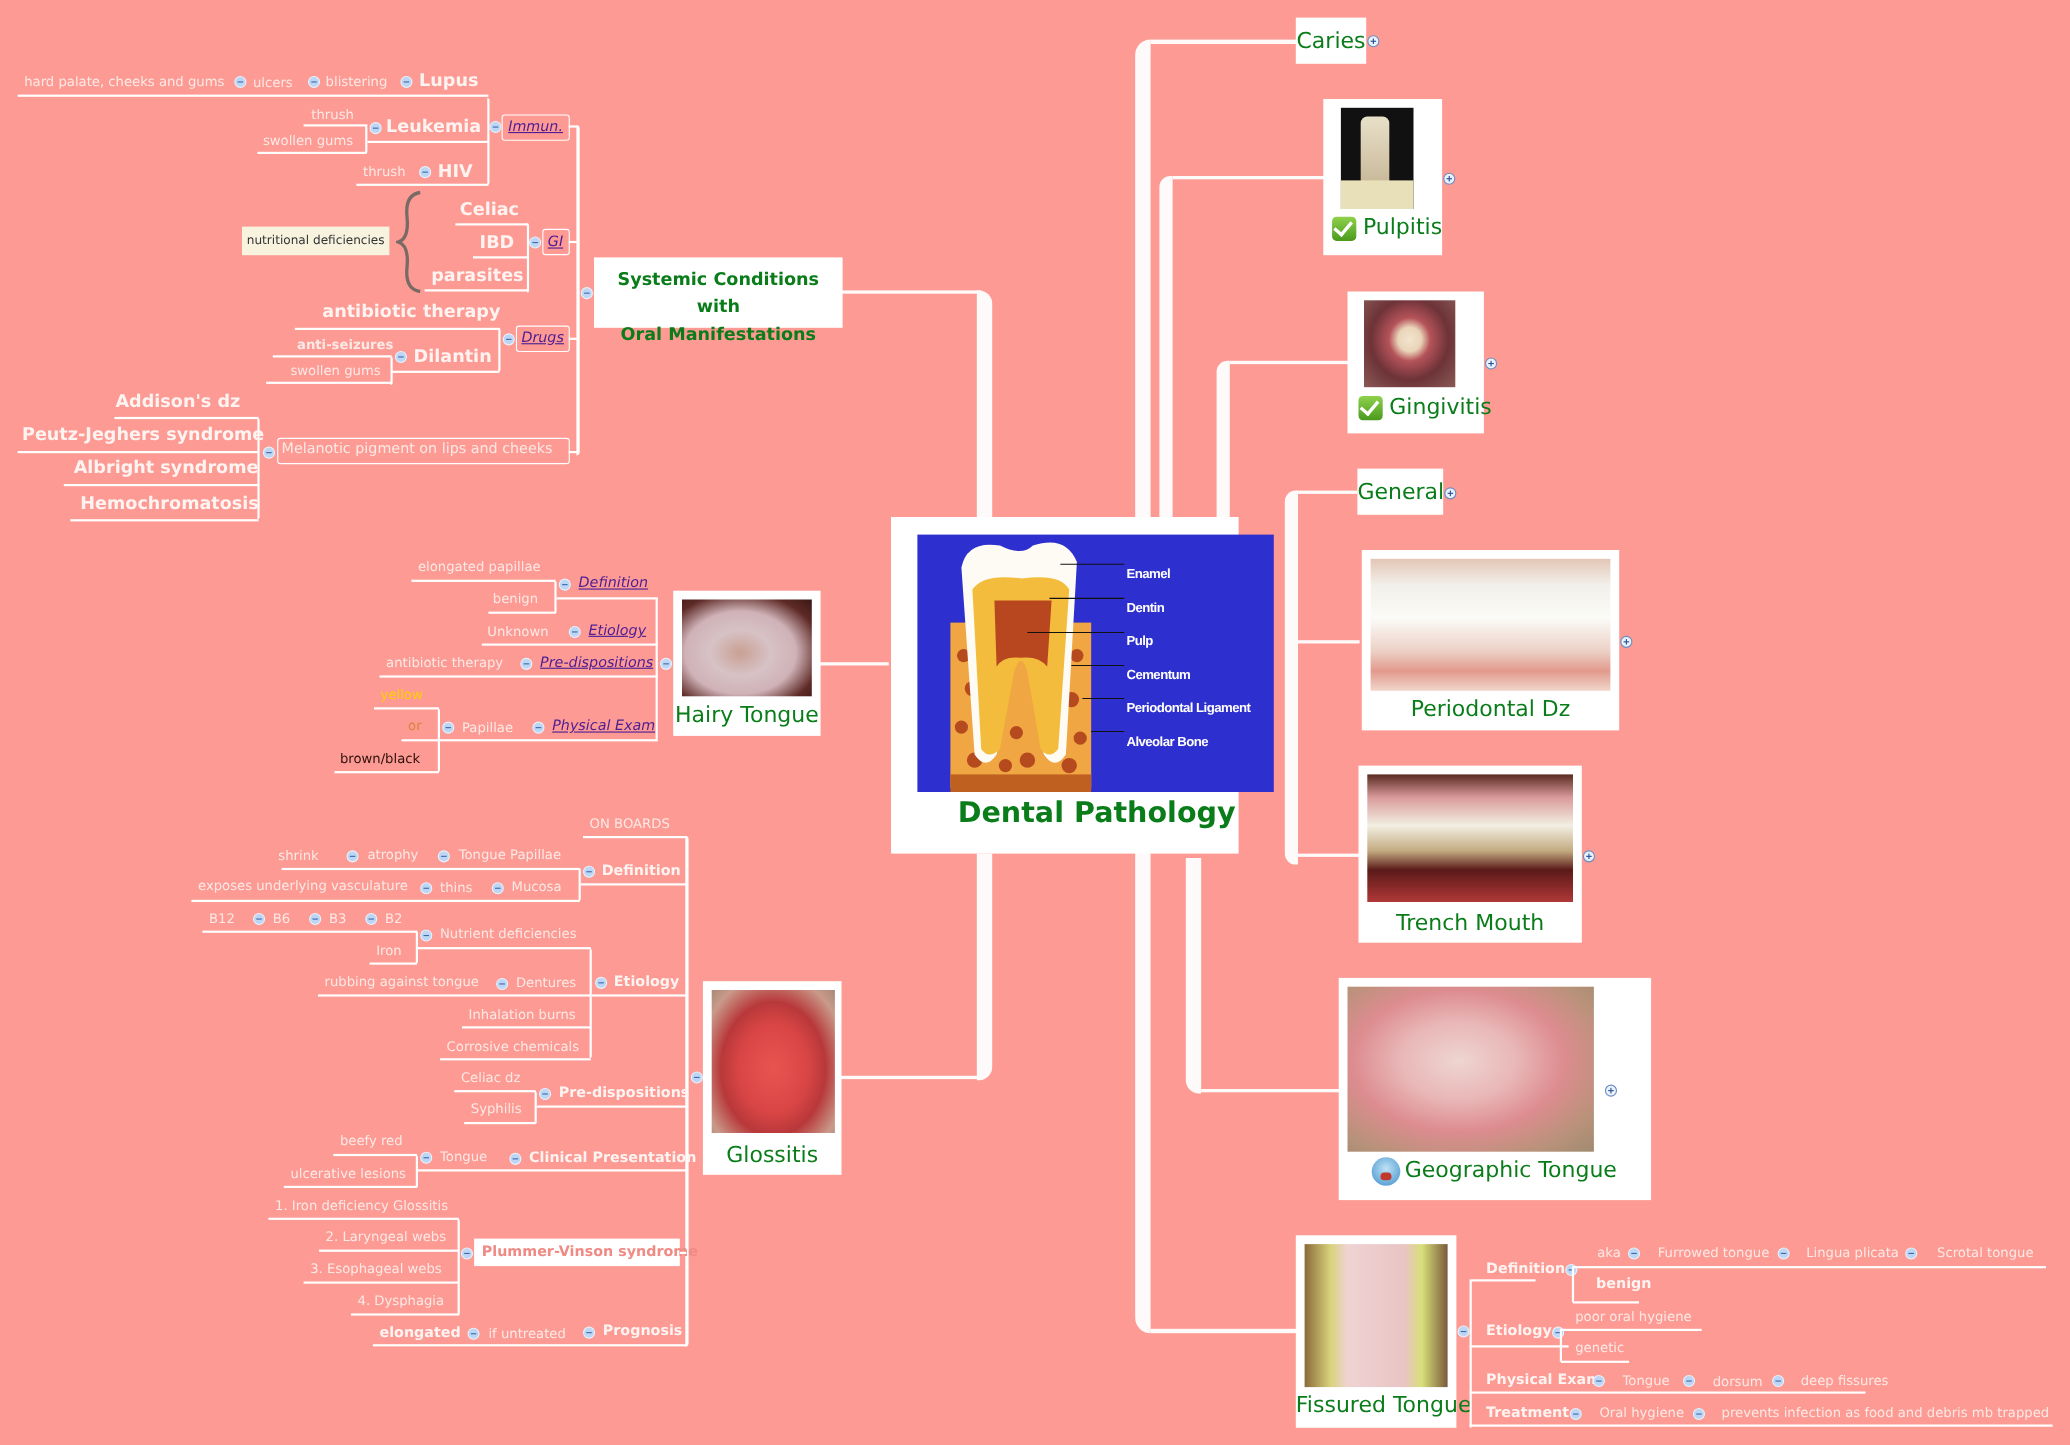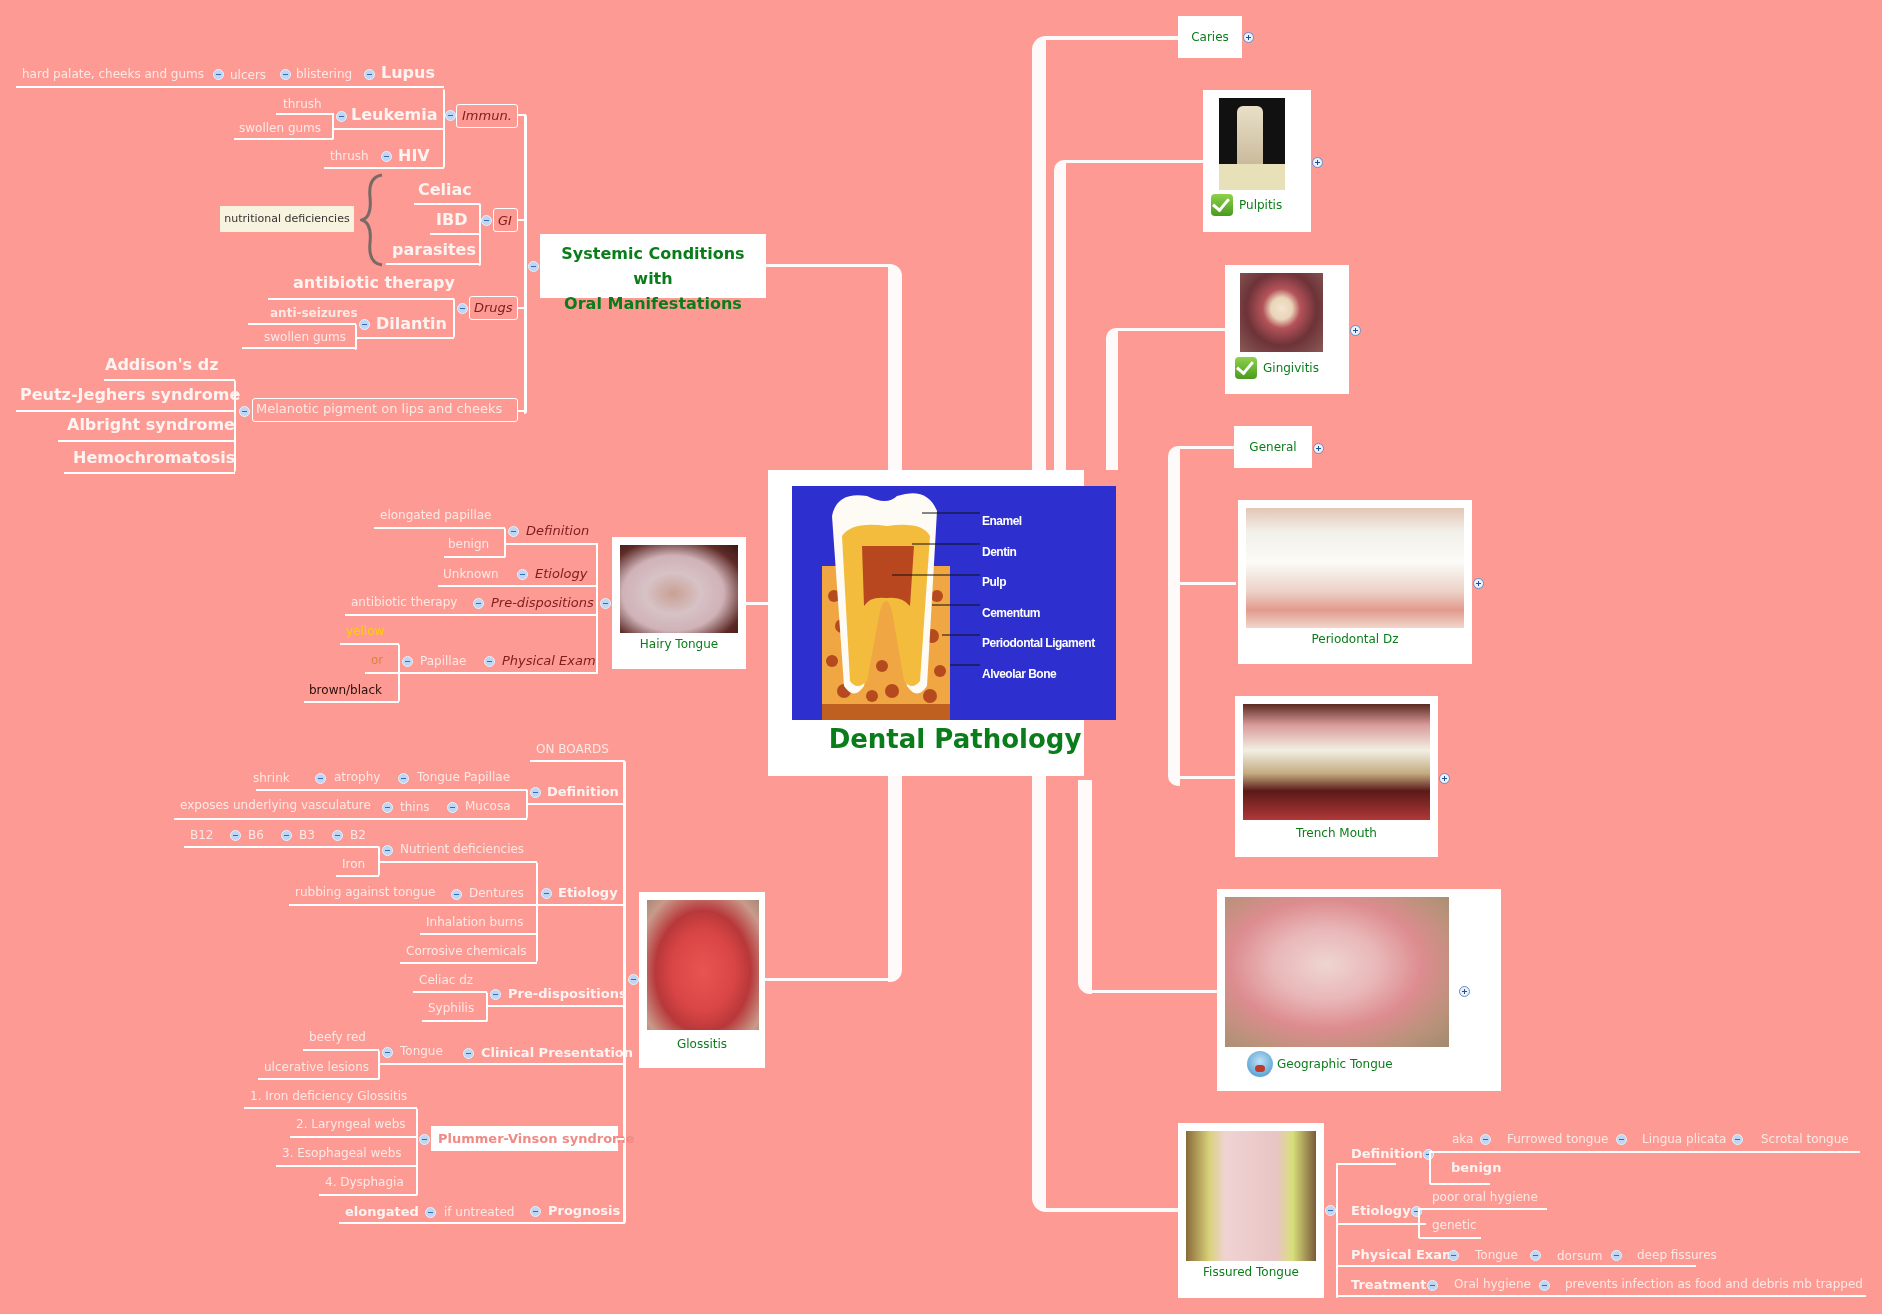--- a/index.html
+++ b/index.html
@@ -3,29 +3,29 @@
 <meta charset="utf-8">
 <style>
   html,body{margin:0;padding:0;}
   body{width:1882px;height:1314px;background:#fd9a93;position:relative;overflow:hidden;font-family:"DejaVu Sans","Liberation Sans",sans-serif;}
   .abs{position:absolute;}
   .line{position:absolute;background:#ffffff;}
   .thick{background:#fffafa;}
   .t{position:absolute;color:#fbe9e6;font-size:12px;white-space:nowrap;line-height:14px;text-align:center;}
   .tb{position:absolute;color:#fdf3f1;font-size:16px;font-weight:bold;white-space:nowrap;line-height:18px;}
   .tm{position:absolute;color:#fdf3f1;font-size:13px;font-weight:bold;white-space:nowrap;line-height:15px;}
-  .ti{position:absolute;color:#7f1d1d;font-size:13px;font-style:italic;white-space:nowrap;line-height:15px;}
+  .ti{position:absolute;color:#4c1d95;font-size:13px;font-style:italic;white-space:nowrap;line-height:15px;text-decoration:underline;}
   .box{position:absolute;border:1.5px solid #fff;border-radius:3px;}
   .dot{position:absolute;width:9px;height:9px;border-radius:50%;background:#bcd6f4;border:1px solid #e8f1fc;}
   .dot::after{content:"";position:absolute;left:2px;top:4px;width:5px;height:1px;background:#3a6ab0;}
   .plus{position:absolute;width:9px;height:9px;border-radius:50%;background:#e8f1fc;border:1px solid #6a8cc0;}
   .plus::before{content:"";position:absolute;left:2px;top:4px;width:5px;height:1px;background:#234e92;}
   .plus::after{content:"";position:absolute;left:4px;top:2px;width:1px;height:5px;background:#234e92;}
   .card{position:absolute;background:#fff;}
-  .gtxt{color:#0a7d1a;font-size:12px;white-space:nowrap;text-align:center;}
+  .gtxt{color:#0a7d1a;font-size:20px;white-space:nowrap;text-align:center;}
   .photo{position:absolute;}
   .check{display:inline-block;width:22px;height:22px;background:linear-gradient(#8fd14c,#4a9a1e);border-radius:4px;position:relative;vertical-align:middle;margin-right:6px;}
   .check::after{content:"";position:absolute;left:5px;top:1px;width:7px;height:13px;border:solid #fff;border-width:0 3px 3px 0;transform:rotate(40deg);}
   .cry{display:inline-block;width:26px;height:26px;border-radius:50%;background:radial-gradient(circle at 50% 40%,#bfe2f7,#3f8fc9);position:relative;vertical-align:middle;margin-right:4px;}
   .cry::after{content:"";position:absolute;left:8px;top:14px;width:10px;height:7px;border-radius:4px;background:#c0392b;}
 </style>
 </head>
 <body>
 
 <div class="line thick" style="left:1032px;top:36px;width:14px;height:1176px;border-radius:14px 0 0 14px;"></div>
@@ -41,21 +41,21 @@
 <div class="line thick" style="left:1078px;top:780px;width:14px;height:214px;border-radius:0 0 0 12px;"></div>
 <div class="line thick" style="left:1092px;top:990px;width:126px;height:3px;"></div>
 <div class="line thick" style="left:1046px;top:1208px;width:134px;height:4px;"></div>
 
 <div class="line thick" style="left:888px;top:264px;width:14px;height:210px;border-radius:0 12px 0 0;"></div>
 <div class="line thick" style="left:762px;top:264px;width:130px;height:3px;"></div>
 <div class="line thick" style="left:744px;top:602px;width:64px;height:3px;"></div>
 <div class="line thick" style="left:888px;top:776px;width:14px;height:206px;border-radius:0 0 12px 0;"></div>
 <div class="line thick" style="left:764px;top:978px;width:130px;height:3px;"></div>
 
-<div class="card" style="left:768px;top:470px;width:316px;height:306px;">
+<div class="card" style="left:810px;top:470px;width:316px;height:306px;">
   <div style="position:absolute;left:24px;top:16px;width:324px;height:234px;background:#2e2fcf;overflow:hidden;">
     <svg width="324" height="234" viewBox="0 0 324 234">
       <rect x="30" y="80" width="128" height="150" fill="#f0a642"></rect>
       <g fill="#b54a1e">
         <circle cx="42" cy="110" r="6"></circle>
           <circle cx="50" cy="140" r="7"></circle>
           <circle cx="40" cy="175" r="6"></circle>
           <circle cx="52" cy="205" r="7"></circle>
         <circle cx="145" cy="110" r="6"></circle>
           <circle cx="140" cy="150" r="7"></circle>

